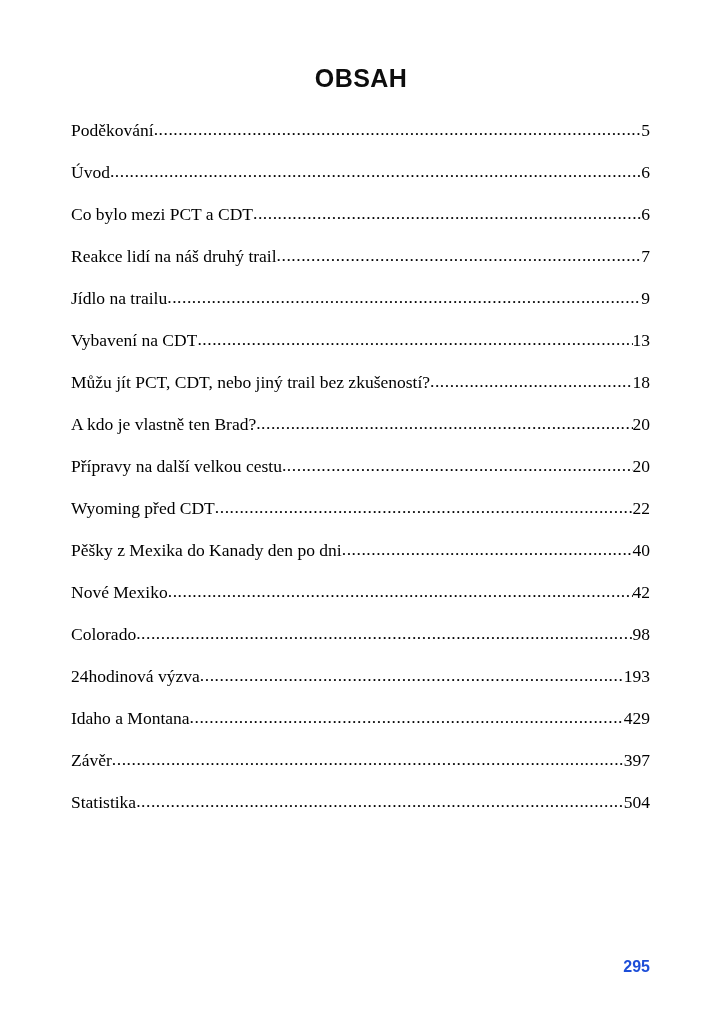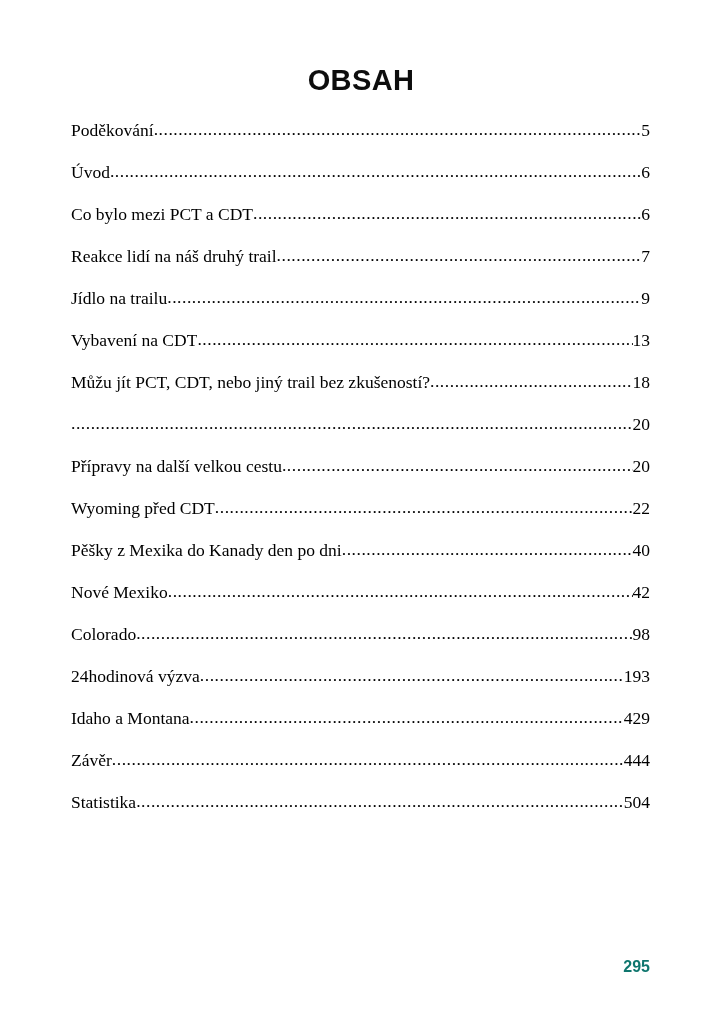--- a/index.html
+++ b/index.html
@@ -24,21 +24,21 @@
 
   
   .toc-title {
     position: absolute;
     top: 64px;
     left: 0;
     width: 722px;
     text-align: center;
     font-family: "Liberation Sans", "DejaVu Sans", sans-serif;
     font-weight: bold;
-    font-size: 29px;
+    font-size: 25px;
     letter-spacing: 0.4px;
     color: #0d0d0d;
   }
 
   
   .toc-list {
     position: absolute;
     top: 118px;
     left: 71px;
     width: 579px;   
@@ -88,21 +88,21 @@
   
   .page-number {
     position: absolute;
     top: 958px;
     left: 0;
     width: 650px;
     text-align: right;
     font-family: "Liberation Sans", "DejaVu Sans", sans-serif;
     font-weight: bold;
     font-size: 16px;
-    color: #0f766e;
+    color: #1d4ed8;
   }
 </style>
 </head>
 <body>
 
 <div class="page">
 
   <div class="toc-title">OBSAH</div>
 
   <div class="toc-list">
@@ -135,20 +135,21 @@
         <span class="toc-entry-label">Vybavení na CDT</span>
         <span class="toc-entry-leader"></span>
         <span class="toc-entry-page">13</span>
       </div>
       <div class="toc-entry">
         <span class="toc-entry-label">Můžu jít PCT, CDT, nebo jiný trail bez zkušeností?</span>
         <span class="toc-entry-leader"></span>
         <span class="toc-entry-page">18</span>
       </div>
       <div class="toc-entry">
+        <span class="toc-entry-label">A kdo je vlastně ten Brad?</span>
         <span class="toc-entry-leader"></span>
         <span class="toc-entry-page">20</span>
       </div>
       <div class="toc-entry">
         <span class="toc-entry-label">Přípravy na další velkou cestu</span>
         <span class="toc-entry-leader"></span>
         <span class="toc-entry-page">20</span>
       </div>
       <div class="toc-entry">
         <span class="toc-entry-label">Wyoming před CDT</span>
@@ -176,21 +177,21 @@
         <span class="toc-entry-page">193</span>
       </div>
       <div class="toc-entry">
         <span class="toc-entry-label">Idaho a Montana</span>
         <span class="toc-entry-leader"></span>
         <span class="toc-entry-page">429</span>
       </div>
       <div class="toc-entry">
         <span class="toc-entry-label">Závěr</span>
         <span class="toc-entry-leader"></span>
-        <span class="toc-entry-page">444</span>
+        <span class="toc-entry-page">397</span>
       </div>
       <div class="toc-entry">
         <span class="toc-entry-label">Statistika</span>
         <span class="toc-entry-leader"></span>
         <span class="toc-entry-page">504</span>
       </div>
     </div>
 
   <div class="page-number">295</div>
 

